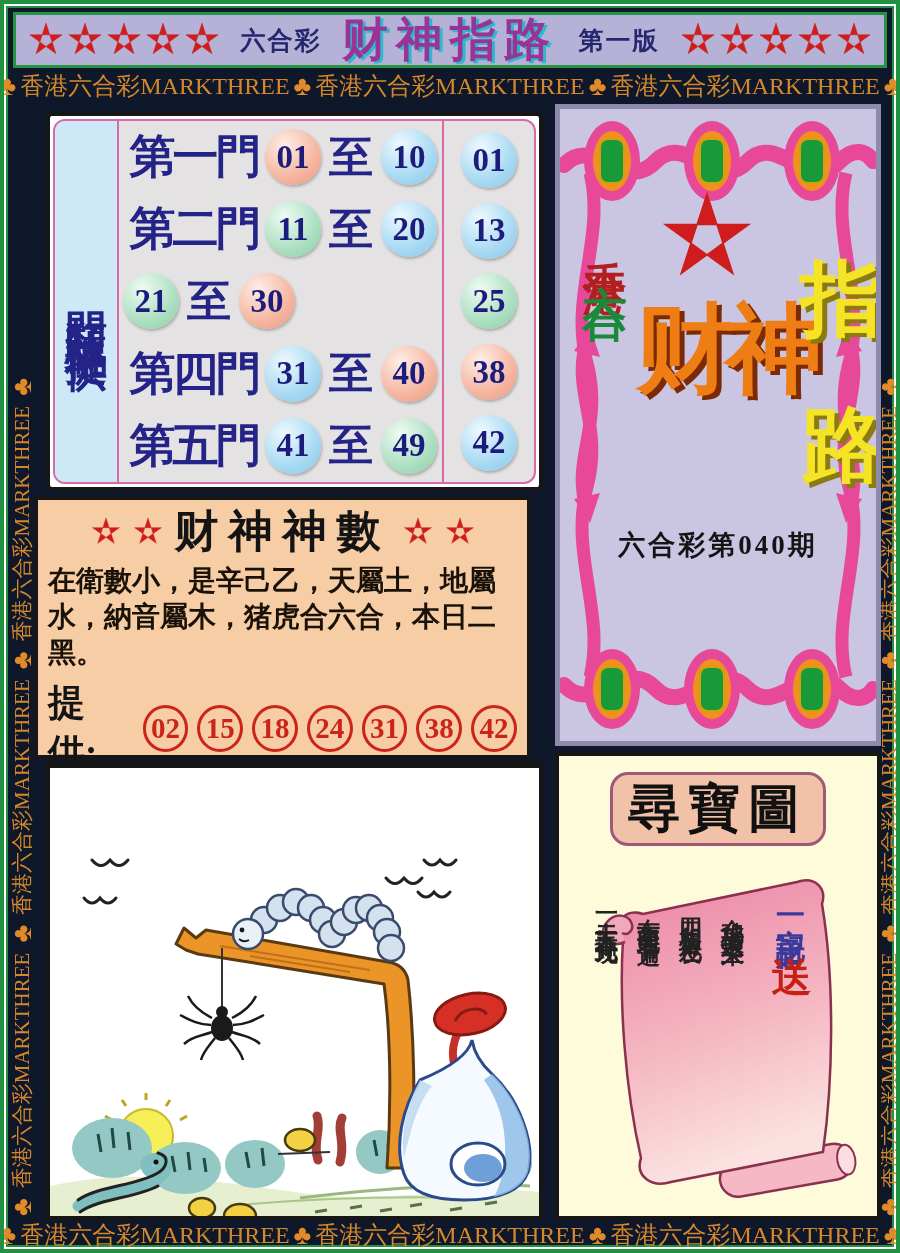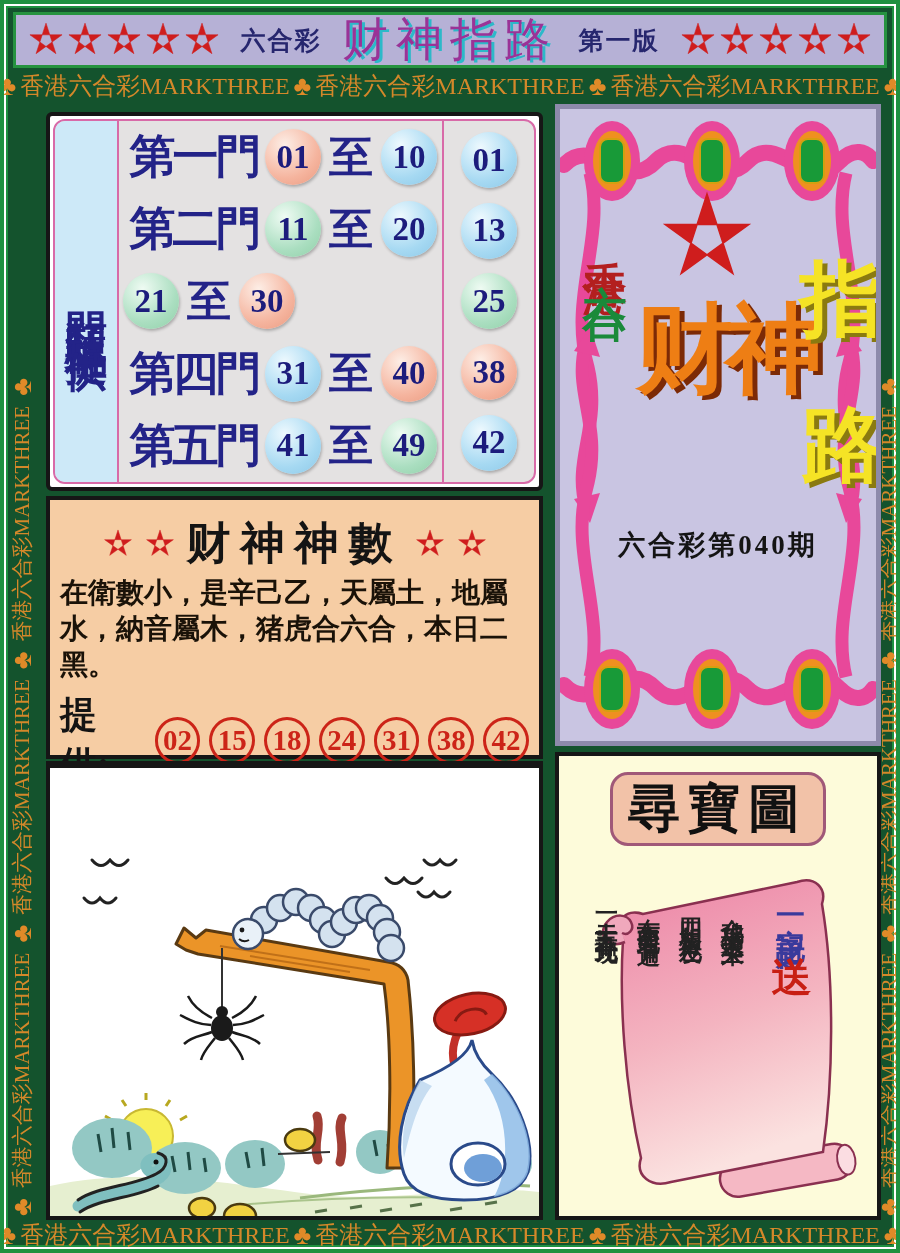--- a/index.html
+++ b/index.html
@@ -1,35 +1,35 @@
 <!DOCTYPE html>
 <html><head>
 <meta charset="utf-8">
 <style>
   * { margin:0; padding:0; box-sizing:border-box; }
   html,body { background:#666; }
   .page {
     position:relative; width:900px; height:1253px; margin:0 auto;
-    background:#14532d; overflow:hidden;
+    background:#0f172a; overflow:hidden;
     font-family:"Liberation Serif", serif;
     border:4px solid #1f9140;
     box-shadow: inset 0 0 0 2px #ffffff, inset 0 0 0 4px #1f9140;
   }
   
   .header {
     position:absolute; left:9px; top:8px; right:9px; height:56px;
     background:#b6b1d6; border:3px solid #269340;
     display:flex; align-items:center; justify-content:space-between; padding:0 12px;
   }
   .stars { display:flex; gap:3px; }
   .star-sm { width:36px; height:36px; }
   .star-xs { width:30px; height:30px; }
   .hdr-label { color:#26266e; font-weight:700; font-size:25px; letter-spacing:2px; }
   .hdr-title {
-    color:#9a3397; font-weight:400; font-size:46px; letter-spacing:8px;
+    color:#9a3397; font-weight:700; font-size:46px; letter-spacing:8px;
     text-shadow:3px 2px 0 #2cb9c9;
   }
   
   .hstrip {
     position:absolute; left:9px; right:9px; height:32px;
     display:flex; align-items:center; justify-content:center; gap:4px;
     color:#d4882a; font-size:24px; white-space:nowrap;
   }
   .hstrip.top { top:66px; }
   .hstrip.bottom { top:1215px; }
@@ -69,22 +69,22 @@
     width:56px; height:56px; border-radius:50%;
     display:flex; align-items:center; justify-content:center;
     font-weight:700; font-size:33px; color:#1c1c7c;
     box-shadow:1px 2px 3px rgba(0,0,0,.25);
   }
   .ball.pink  { background:radial-gradient(circle at 35% 28%, #fdeee6, #f5b49e 62%, #ea9a80); }
   .ball.blue  { background:radial-gradient(circle at 35% 28%, #eef9fe, #a6d9f2 62%, #8cc8e8); }
   .ball.green { background:radial-gradient(circle at 35% 28%, #effbf3, #aadec0 62%, #90d0a8); }
   
   .shenshu {
-    position:absolute; left:42px; top:492px; width:497px; height:263px;
-    background:#f6cda4; border:4px solid #161616; padding:12px 10px;
+    position:absolute; left:30px; top:492px; width:497px; height:263px;
+    background:#f6cda4; border:4px solid #161616; padding:0 10px;
   }
   .shen-title { display:flex; align-items:center; justify-content:center; gap:12px; margin-top:2px; }
   .shen-title .t { font-size:44px; font-weight:700; color:#141414; letter-spacing:10px; }
   .shen-line1 { text-align:right; padding-right:10px; font-size:28px; font-weight:700; color:#1a1208; margin-top:24px; }
   .shen-body  { font-size:28px; font-weight:700; color:#1a1208; line-height:1.28; margin-top:2px; }
   .provide { display:flex; align-items:center; gap:9px; margin-top:8px; }
   .provide .plabel { font-size:37px; font-weight:700; color:#141414; margin-right:2px; }
   .rcirc {
     width:47px; height:47px; border:3px solid #cc2418; border-radius:50%;
     display:flex; align-items:center; justify-content:center;

